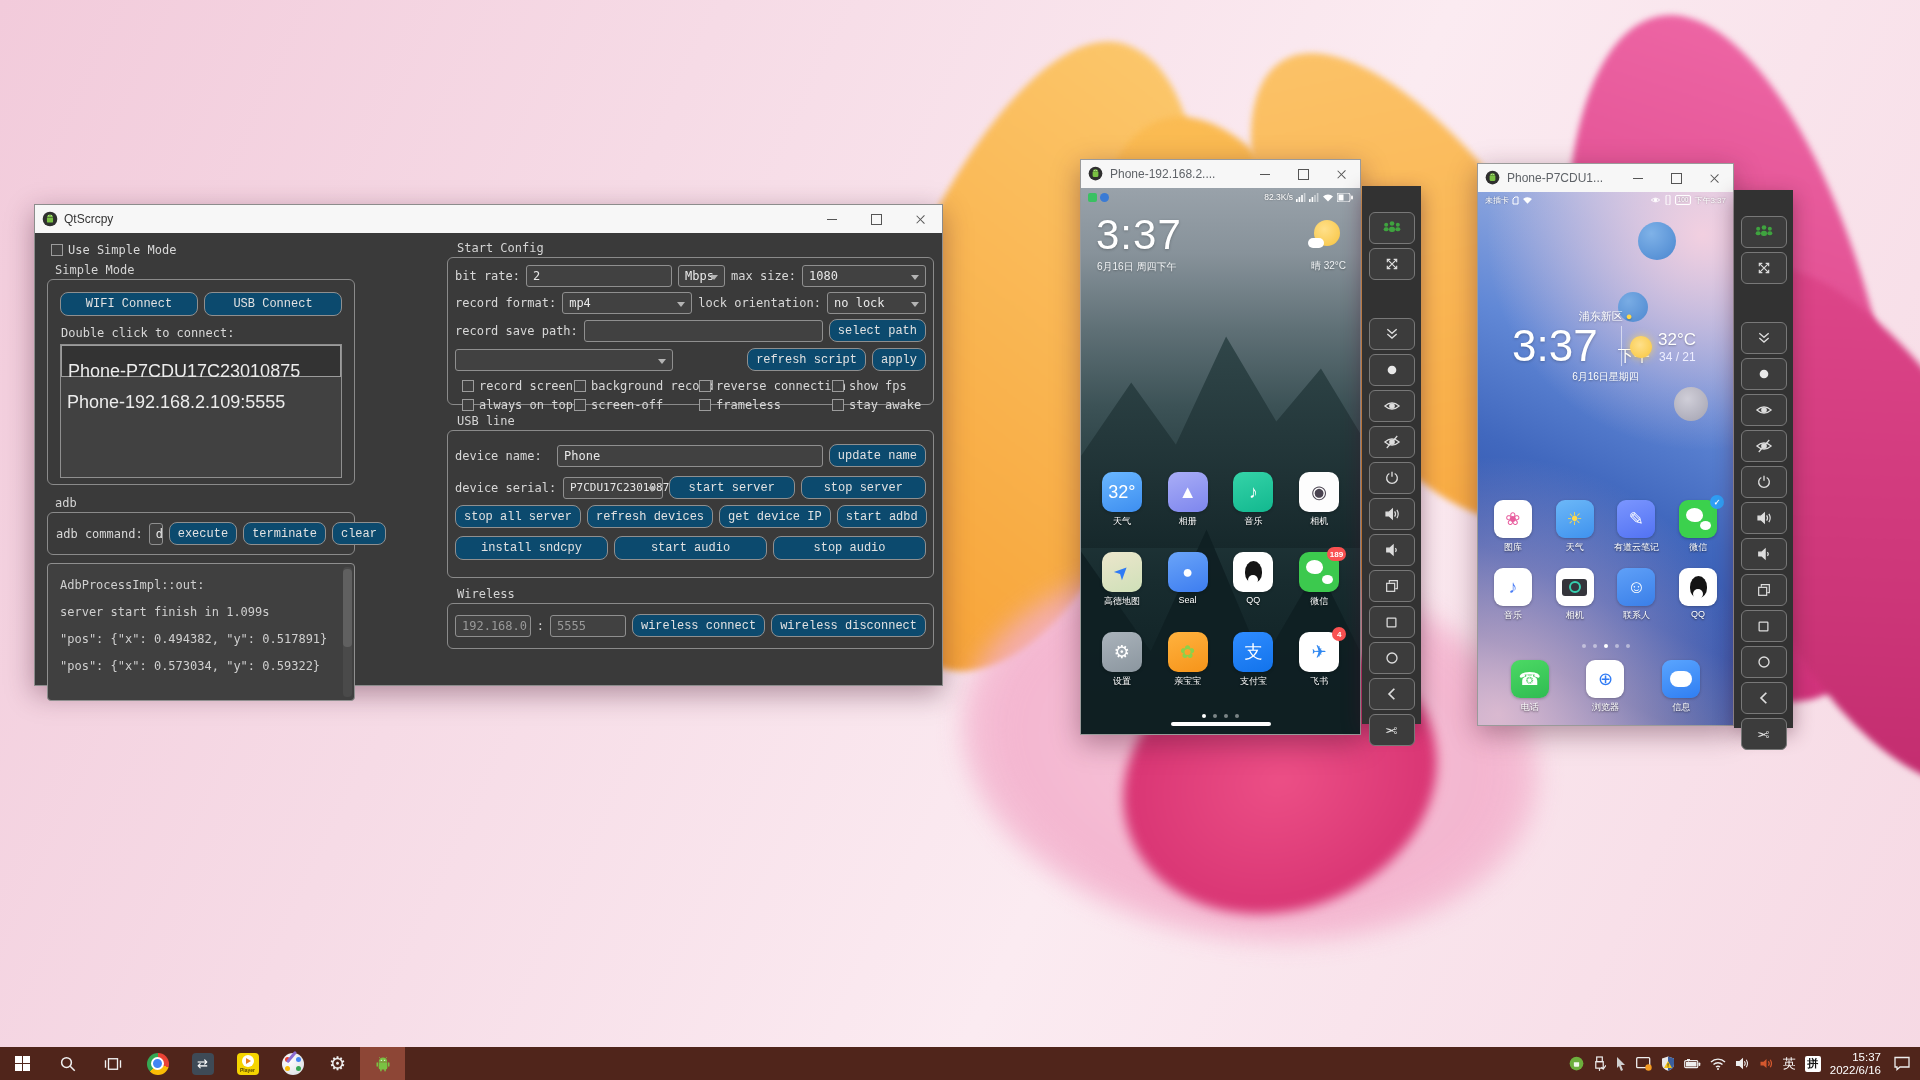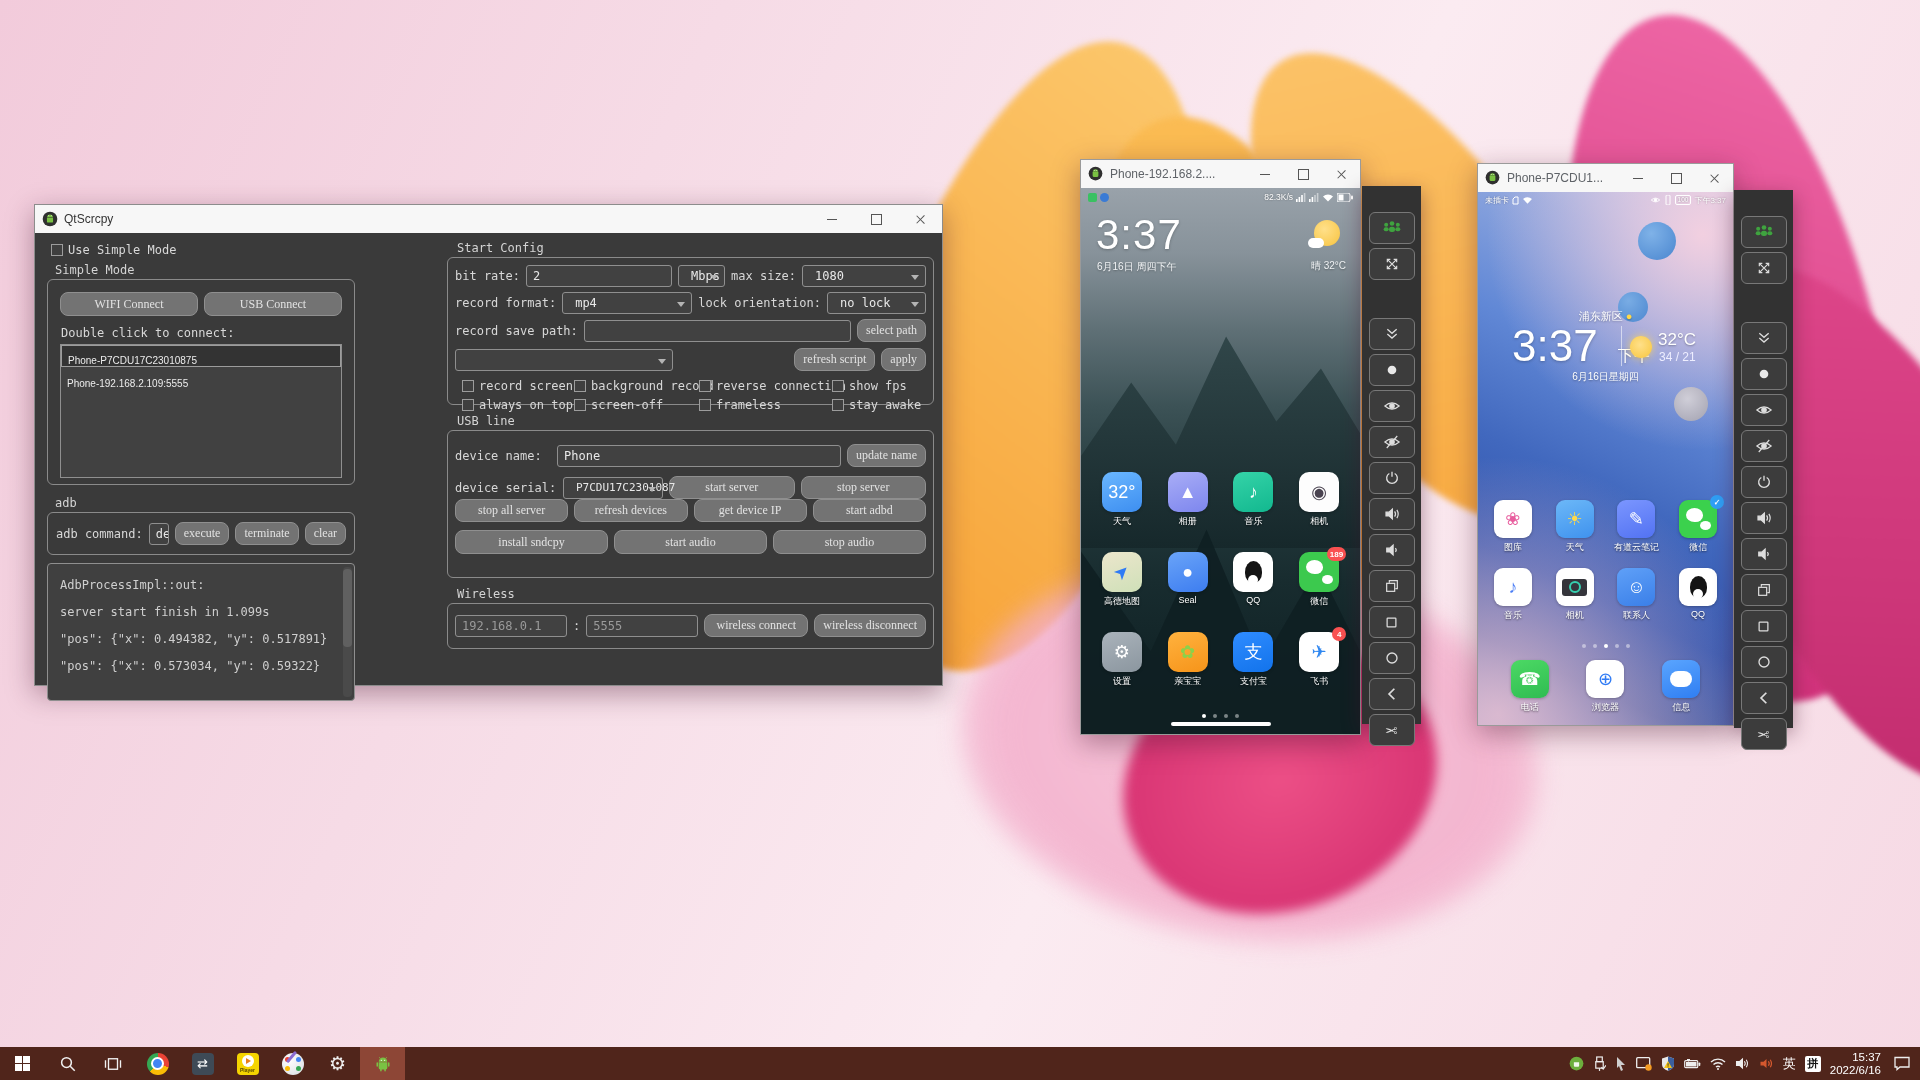--- a/index.html
+++ b/index.html
@@ -34,37 +34,37 @@
   .clos::before,.clos::after{content:"";position:absolute;left:5px;top:0;width:1.4px;height:11px;background:#555;}
   .clos::before{transform:rotate(45deg);}.clos::after{transform:rotate(-45deg);}
   .aicon{width:16px;height:16px;margin-left:7px;flex:0 0 auto;}
 
   
   #qts{left:34px;top:204px;width:909px;height:482px;border:1px solid #8c8c8c;box-sizing:border-box;}
   #qts .content{position:absolute;left:0;right:0;top:28px;bottom:0;background:#3a3a3a;
     font-family:"DejaVu Sans Mono",monospace;font-size:12px;color:#d8d8d8;}
   .grp{border:1px solid #8a8a8a;border-radius:6px;position:relative;background:transparent;}
   .grplbl{font-size:12px;color:#d4d4d4;}
-  .qbtn{background:#737373;border:1px solid #8f8f8f;border-radius:8px;color:#e2e2e2;
-    font-family:Liberation Serif, serif;font-size:12px;height:23px;display:flex;align-items:center;justify-content:center;
+  .qbtn{background:#0c4a6e;border:1px solid #8f8f8f;border-radius:8px;color:#e2e2e2;
+    font-family:Liberation Mono, monospace;font-size:12px;height:23px;display:flex;align-items:center;justify-content:center;
     padding:0 8px;box-sizing:border-box;white-space:nowrap;}
   .inp{background:#414141;border:1px solid #8f8f8f;border-radius:3px;height:22px;display:flex;align-items:center;
     padding:0 6px;box-sizing:border-box;color:#e8e8e8;overflow:hidden;white-space:nowrap;}
   .inp.ph{color:#9a9a9a;}
   .combo{background:#414141;border:1px solid #8f8f8f;border-radius:3px;height:22px;display:flex;align-items:center;
-    padding:0 12px;box-sizing:border-box;color:#e8e8e8;position:relative;white-space:nowrap;}
+    padding:0 6px;box-sizing:border-box;color:#e8e8e8;position:relative;white-space:nowrap;}
   .combo .arr{position:absolute;right:6px;top:9px;width:0;height:0;border-left:4px solid transparent;
     border-right:4px solid transparent;border-top:5px solid #b4b4b4;}
   .cb{display:flex;align-items:center;gap:5px;white-space:nowrap;}
   .cb .box{width:10px;height:10px;border:1px solid #9c9c9c;background:#3f3f3f;flex:0 0 auto;}
   #qts-left{position:absolute;left:12px;top:6px;width:308px;}
   #qts-right{position:absolute;left:412px;top:6px;width:487px;}
   .row{display:flex;align-items:center;gap:6px;}
   #dev-list{background:#414141;border:1px solid #8f8f8f;height:132px;margin:4px 12px 0 12px;overflow:hidden;}
-  .dev-item{height:22px;display:flex;align-items:flex-end;padding:0 6px;font-size:10px;color:#ececec;
+  .dev-item{height:22px;display:flex;align-items:flex-start;padding:15px 6px;font-size:18px;color:#ececec;
     font-family:"Liberation Sans",sans-serif;}
   .dev-item.selected{background:#333333;border:1px solid #9c9c9c;box-sizing:border-box;}
   #log{background:#404040;border:1px solid #8f8f8f;border-radius:4px;height:136px;margin-top:8px;position:relative;overflow:hidden;}
   #log .lines{padding:8px 12px;line-height:27px;color:#cfcfcf;font-size:12px;white-space:nowrap;}
   #log .sbar{position:absolute;right:2px;top:3px;bottom:3px;width:9px;background:#4a4a4a;border-radius:4px;}
   #log .sthumb{position:absolute;right:0;top:2px;width:9px;height:78px;background:#606060;border-radius:4px;}
   .cbrow{display:grid;grid-template-columns:112px 125px 133px auto;margin:3px 0 0 7px;}
 
   
   .phone .screen{position:absolute;left:0;right:0;top:28px;bottom:0;overflow:hidden;}
@@ -323,21 +323,21 @@
           </div>
           <div class="row" style="margin-top:9px;">
             <span style="width:102px;">device serial:</span>
             <div class="combo" style="width:100px;">
                 <span style="font-size:11px;">P7CDU17C2301087</span>
                 <span class="arr"></span>
               </div>
             <div class="qbtn" style="flex:1;">start server</div>
             <div class="qbtn" style="flex:1;">stop server</div>
           </div>
-          <div class="row" style="margin-top:0;">
+          <div class="row" style="margin-top:6px;">
             <div class="qbtn" style="flex:1;">stop all server</div>
             <div class="qbtn" style="flex:1;">refresh devices</div>
             <div class="qbtn" style="flex:1;">get device IP</div>
             <div class="qbtn" style="flex:1;">start adbd</div>
           </div>
           <div class="row" style="margin-top:8px;">
             <div class="qbtn" style="flex:1;height:24px;">install sndcpy</div>
             <div class="qbtn" style="flex:1;height:24px;">start audio</div>
             <div class="qbtn" style="flex:1;height:24px;">stop audio</div>
           </div>

